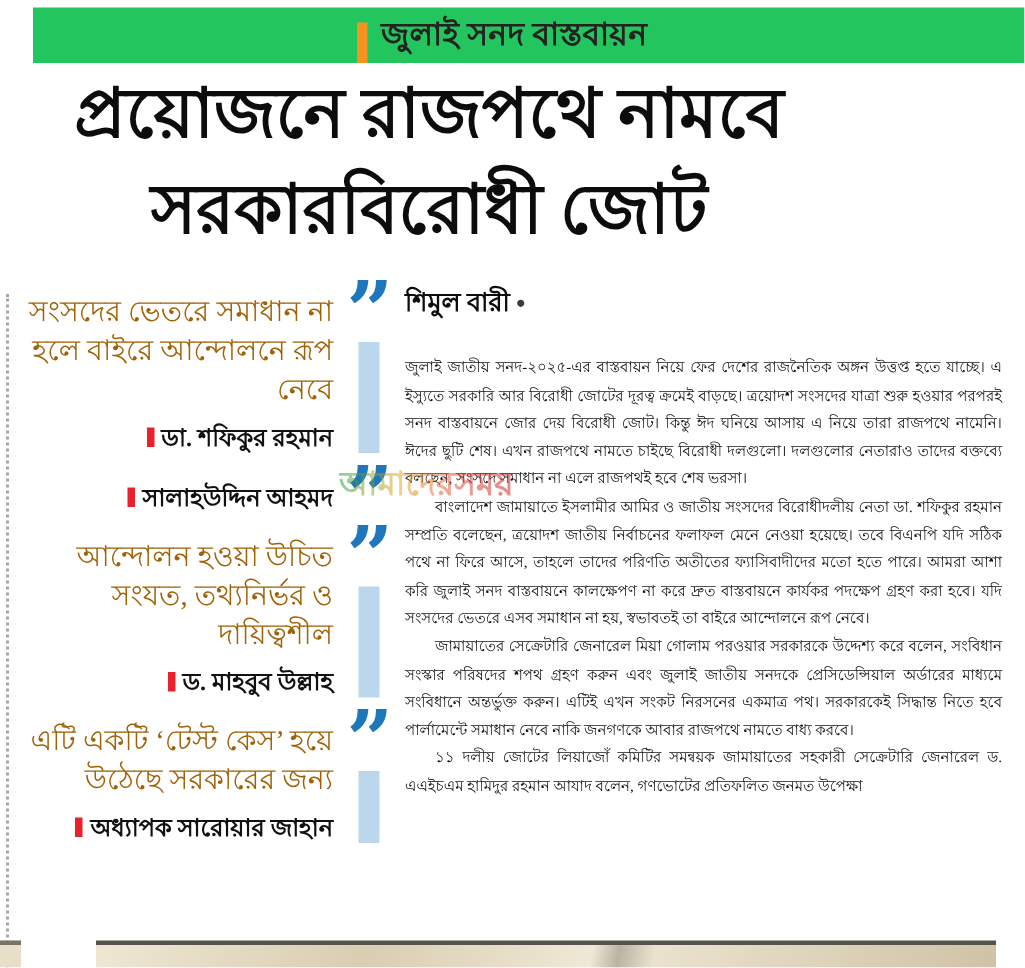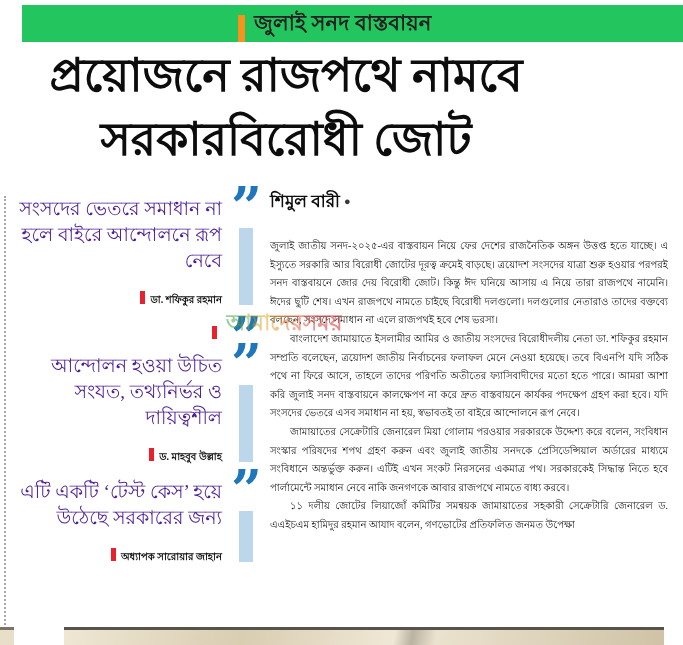--- a/index.html
+++ b/index.html
@@ -21,22 +21,22 @@
     font-weight:bold;color:#0c0c0c;font-size:46px;line-height:64px;
   }
   
   .quotes{position:absolute;left:14px;top:196px;width:246px;}
   .quote{position:relative;padding-right:38px;text-align:right;margin-bottom:13px;}
   .q-mark{
     position:absolute;top:-16px;right:-2px;font-size:54px;line-height:1;
     color:#1e76bb;font-family:"DejaVu Serif",serif;font-weight:bold;
   }
   .q-bar{position:absolute;top:32px;bottom:4px;right:7px;width:14px;background:#bcd7ec;}
-  .q-text{font-size:19px;line-height:26px;color:#4c1d95;}
-  .q-attr{margin-top:17px;font-size:10px;font-weight:bold;color:#111;white-space:nowrap;}
+  .q-text{font-size:19px;line-height:26px;color:#a16207;}
+  .q-attr{margin-top:5px;font-size:16px;font-weight:bold;color:#111;white-space:nowrap;}
   .red-marker{display:inline-block;width:5px;height:13px;background:#e8212e;margin-right:5px;vertical-align:-1px;}
   
   .bodycol{position:absolute;left:270px;top:188px;width:398px;}
   .byline{font-size:17px;font-weight:bold;color:#0d0d0d;margin-bottom:21px;}
   .byline-dot{font-size:11px;color:#3a3a3a;vertical-align:2px;margin-left:4px;}
   .bodycol p{margin:0;font-size:10px;line-height:18.6px;text-align:justify;color:#141414;}
   .bodycol p.indent .ptext{display:inline;}
   .bodycol p.indent{text-indent:20px;}
   
   .watermark{
@@ -82,21 +82,21 @@
     <div class="q-text">সংসদের ভেতরে সমাধান না হলে বাইরে আন্দোলনে রূপ নেবে</div>
     <div class="q-attr">
       <span class="red-marker"></span><span>ডা. শফিকুর রহমান</span>
     </div>
   </div>
 
   <div class="quote">
     <span class="q-mark">”</span>
     <span class="q-bar"></span>
     <div class="q-attr">
-      <span class="red-marker"></span>
+      <span class="red-marker"></span><span>সালাহউদ্দিন আহমদ</span>
     </div>
   </div>
 
   <div class="quote">
     <span class="q-mark">”</span>
     <span class="q-bar"></span>
     <div class="q-text">আন্দোলন হওয়া উচিত সংযত, তথ্যনির্ভর ও দায়িত্বশীল</div>
     <div class="q-attr">
       <span class="red-marker"></span><span>ড. মাহবুব উল্লাহ</span>
     </div>

